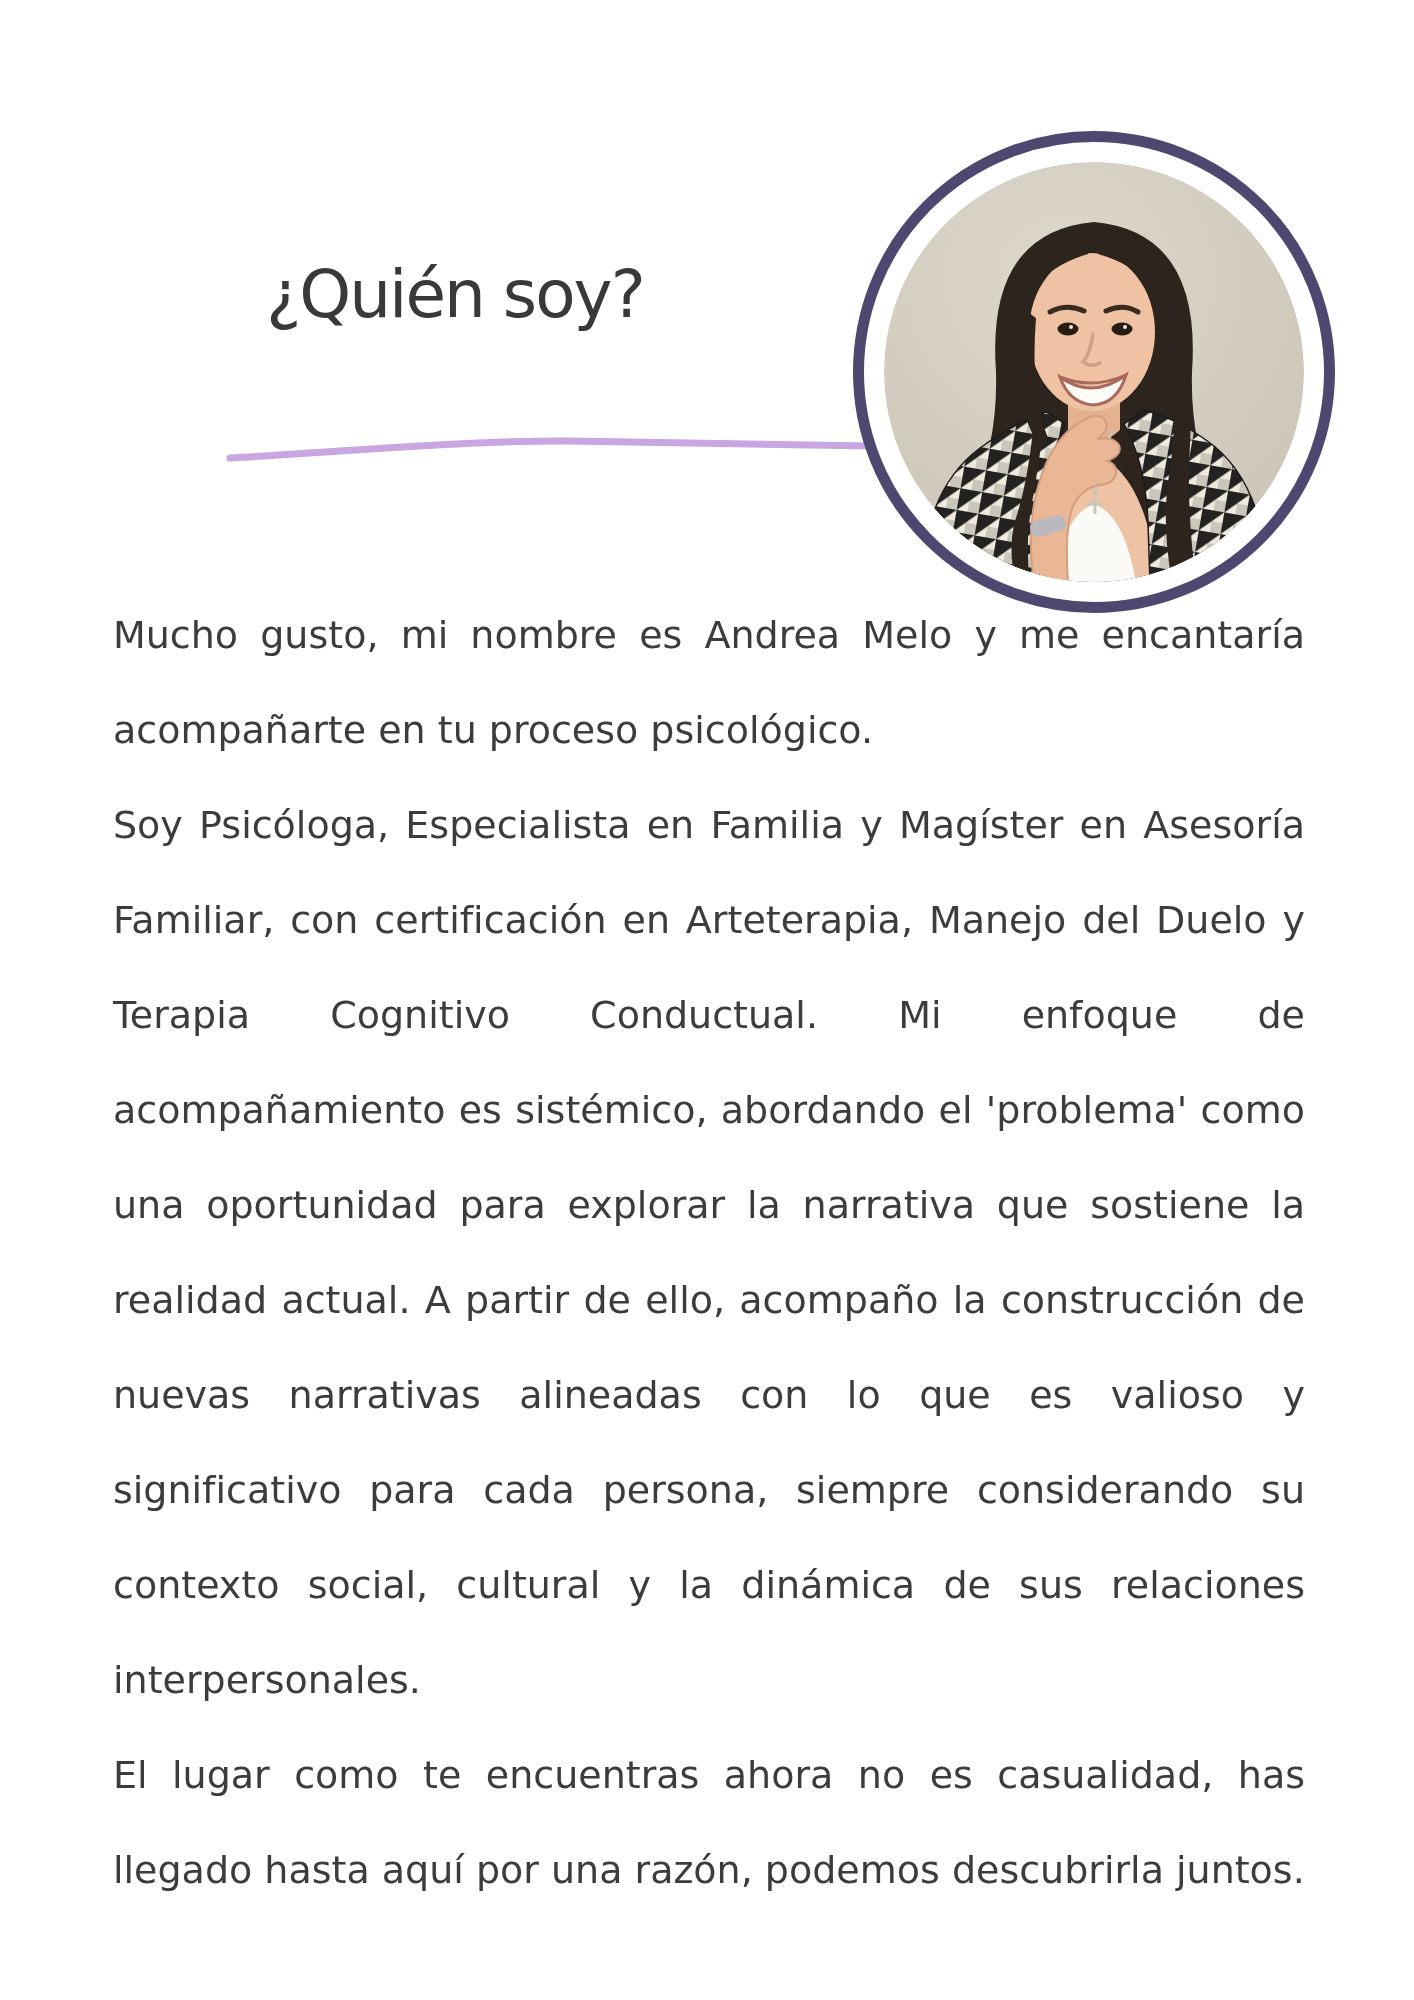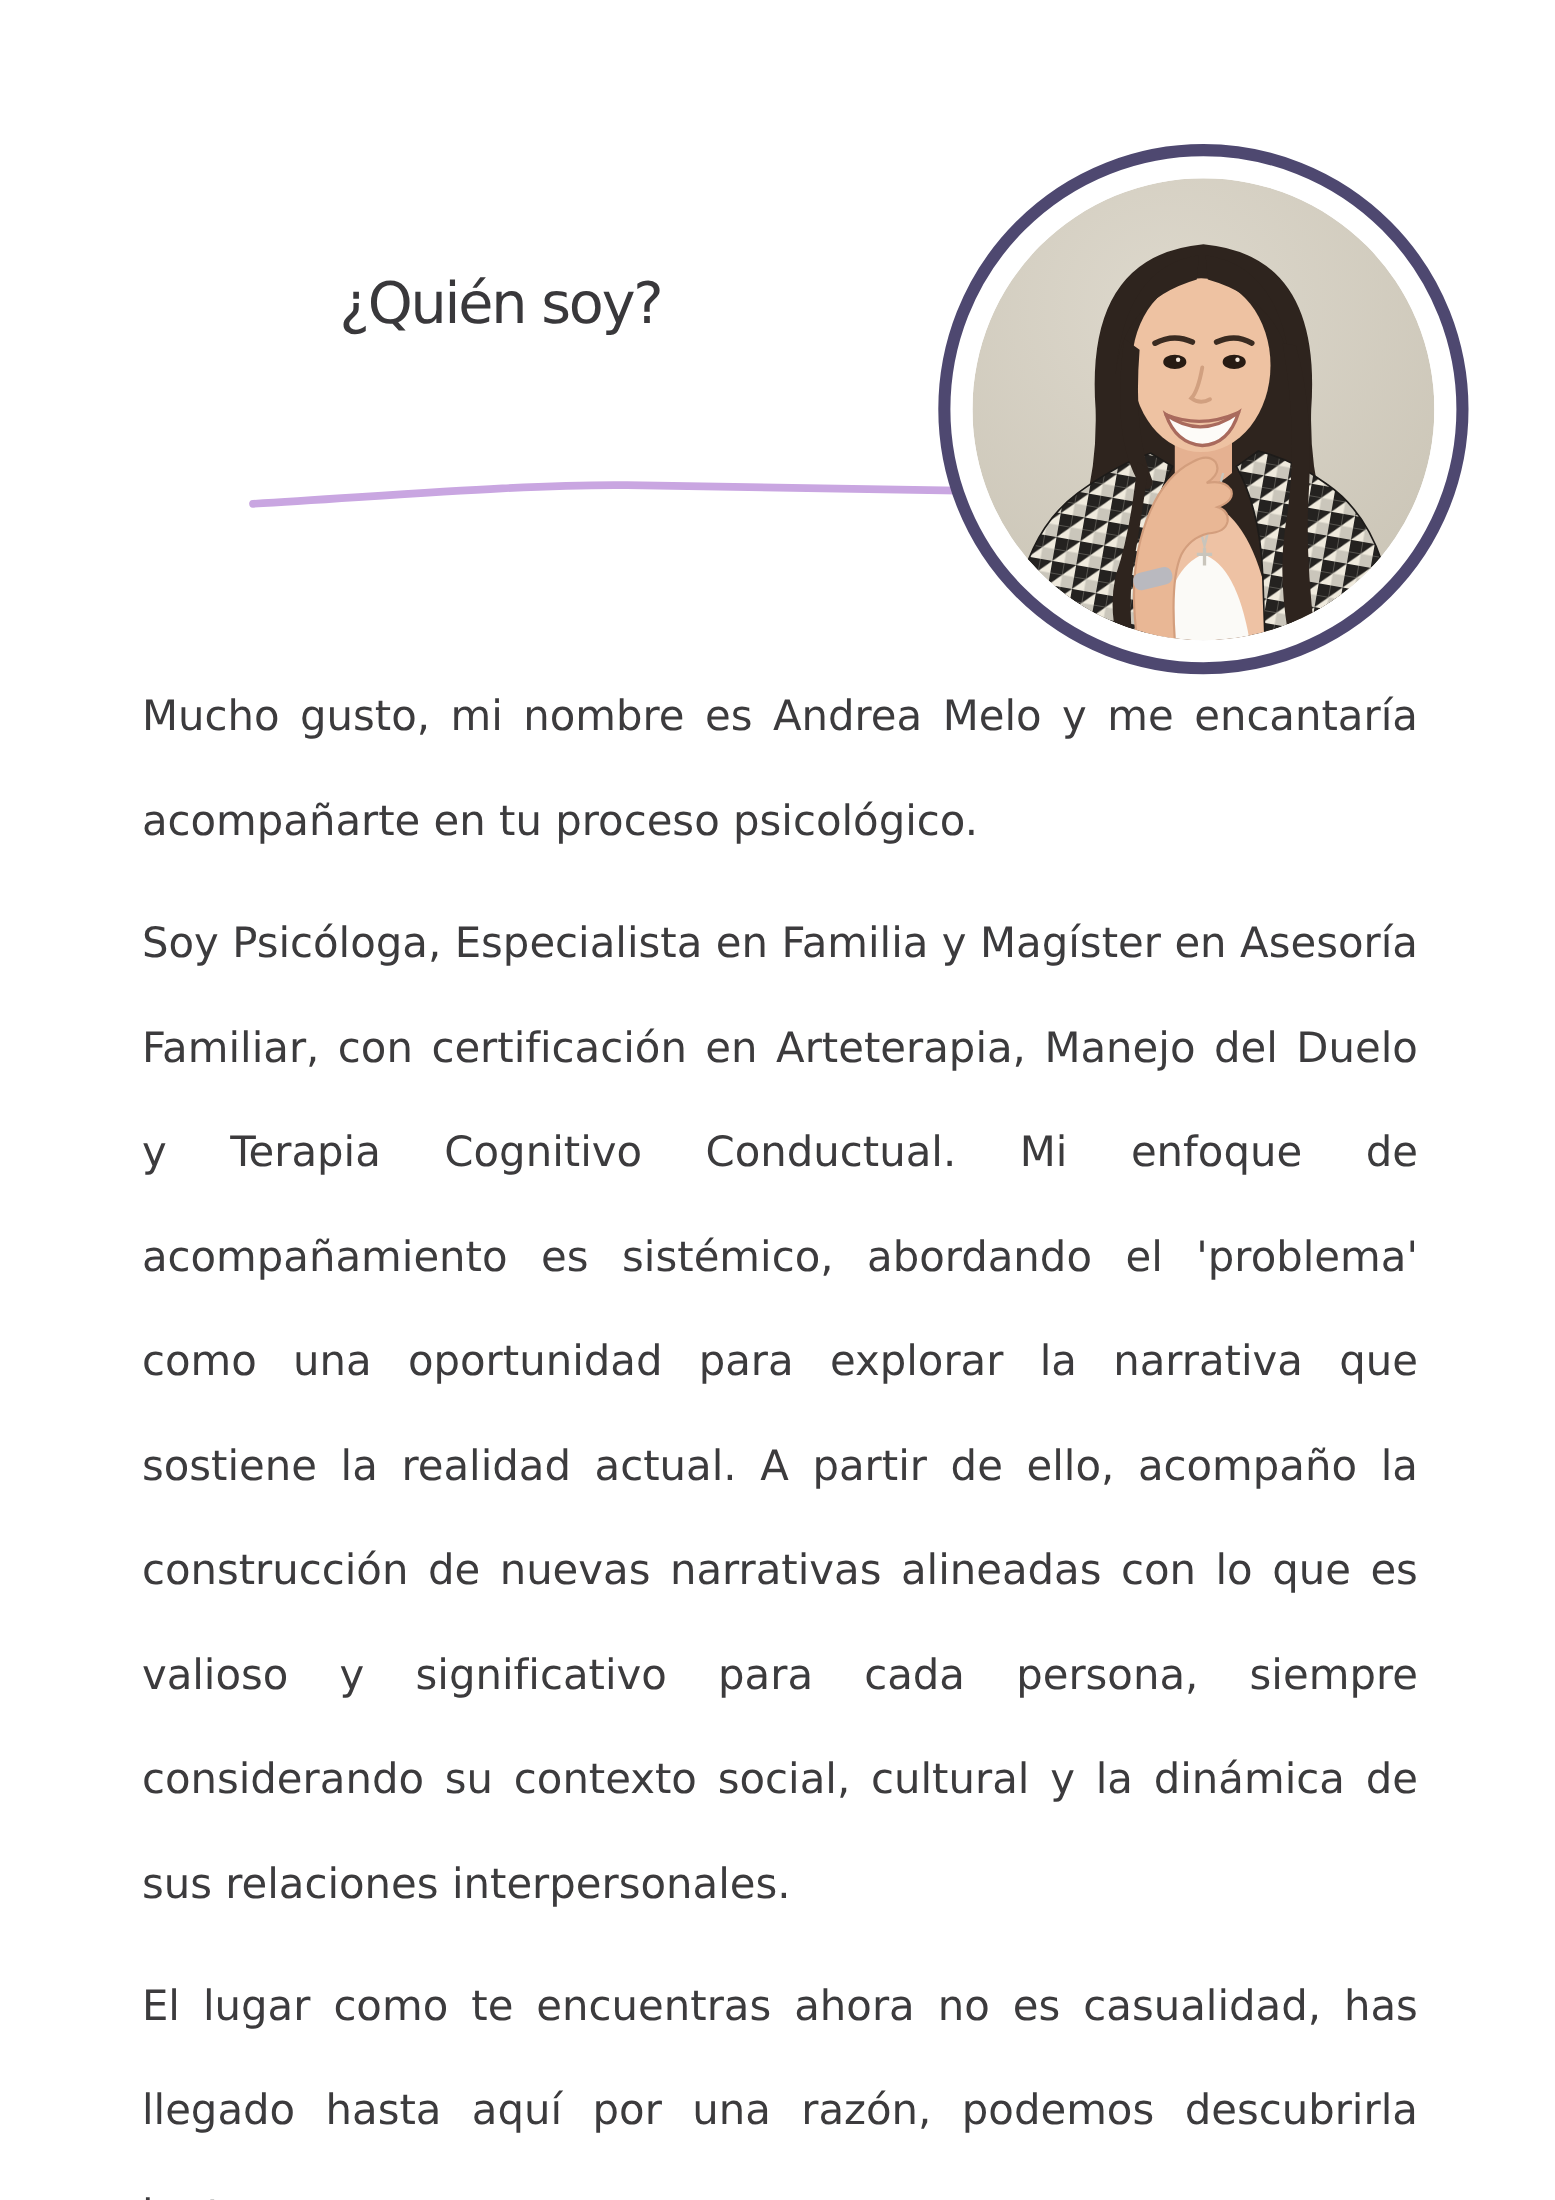--- a/index.html
+++ b/index.html
@@ -16,21 +16,21 @@
     font-family: "DejaVu Sans", sans-serif;
   }
 
   
   .page-title {
     position: absolute;
     left: 130px;
     top: 212px;
     width: 650px;
     text-align: center;
-    font-size: 52px;
+    font-size: 66px;
     letter-spacing: -2px;
     color: #39383b;
     font-weight: normal;
     white-space: nowrap;
   }
 
   
   .title-underline {
     position: absolute;
     left: 200px;
@@ -68,21 +68,21 @@
     left: 113px;
     top: 588px;
     width: 1192px;
     color: #3c3b3d;
     font-size: 38px;
     line-height: 95px;
     text-align: justify;
     letter-spacing: 0px;
   }
   .body-text p {
-    margin: 16px;
+    margin: 0;
     padding: 0;
   }
 </style>
 </head>
 <body>
 
 <div class="page">
 
   <h1 class="page-title">¿Quién soy?</h1>
 

